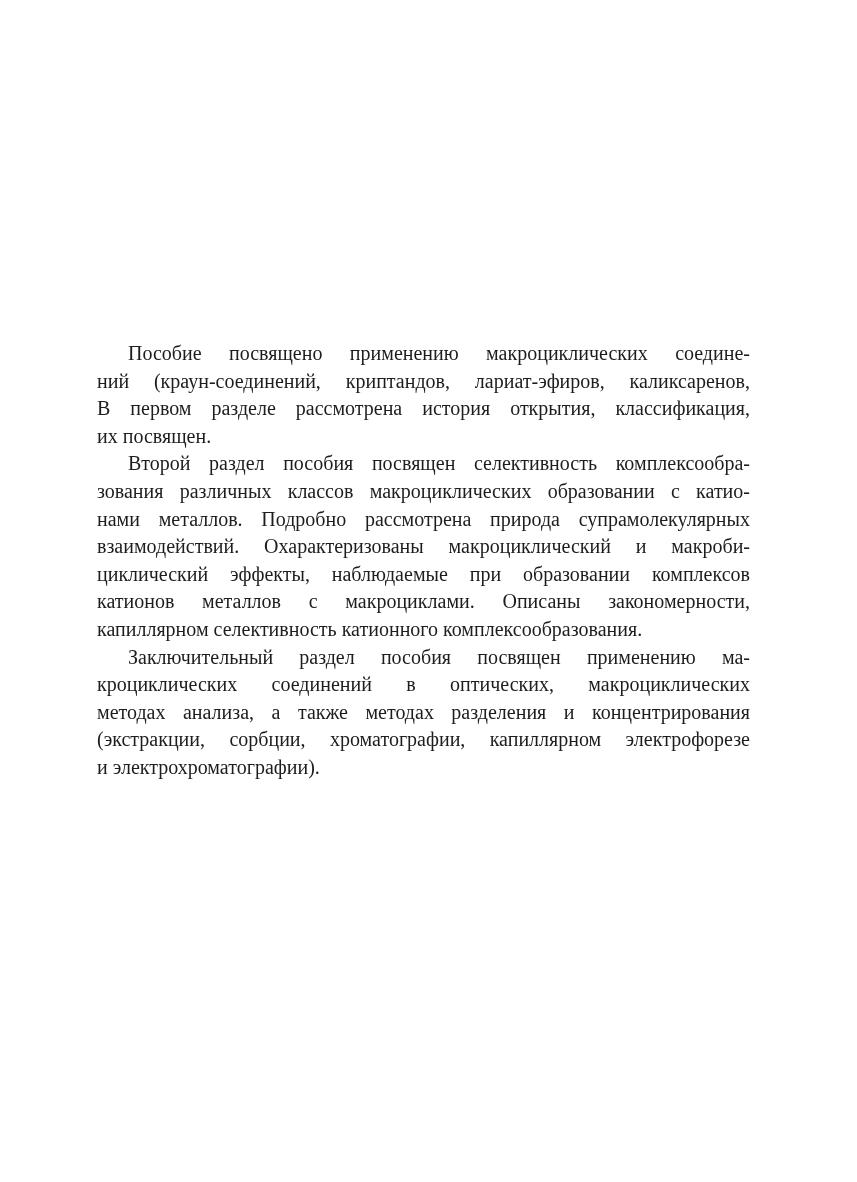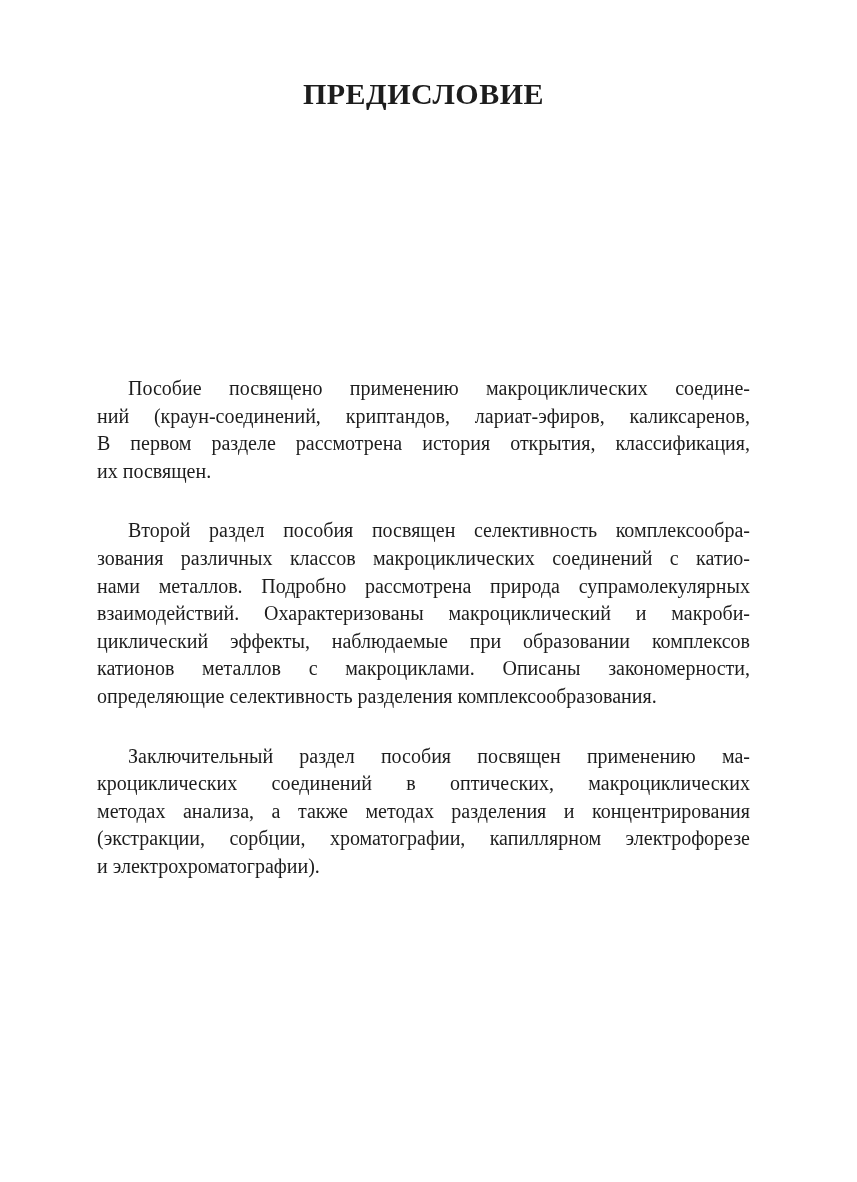--- a/index.html
+++ b/index.html
@@ -34,48 +34,46 @@
   }
   .para {
     margin: 0;
   }
   .line {
     text-align: justify;
     text-align-last: justify;
   }
   .line.first {
     text-indent: 31px;
-    margin-top: 32px;
   }
   .line.para-last {
     text-align-last: left;
   }
 </style>
 </head>
 <body>
 
 <div class="page">
-  <h1 class="title">ПРЕДИСЛОВИЕ</h1>
 
   <div class="content">
     <div class="para">
       <div class="line first">Пособие посвящено применению макроциклических соедине-</div>
       <div class="line">ний (краун-соединений, криптандов, лариат-эфиров, каликсаренов,</div>
       <div class="line">В первом разделе рассмотрена история открытия, классификация,</div>
       <div class="line para-last">их посвящен.</div>
     </div>
 
     <div class="para">
       <div class="line first">Второй раздел пособия посвящен селективность комплексообра-</div>
-      <div class="line">зования различных классов макроциклических соединений с катио-</div>
+      <div class="line">зования различных классов макроциклических образовании с катио-</div>
       <div class="line">нами металлов. Подробно рассмотрена природа супрамолекулярных</div>
       <div class="line">взаимодействий. Охарактеризованы макроциклический и макроби-</div>
       <div class="line">циклический эффекты, наблюдаемые при образовании комплексов</div>
       <div class="line">катионов металлов с макроциклами. Описаны закономерности,</div>
-      <div class="line para-last">определяющие селективность разделения комплексообразования.</div>
+      <div class="line para-last">капиллярном селективность катионного комплексообразования.</div>
     </div>
 
     <div class="para">
       <div class="line first">Заключительный раздел пособия посвящен применению ма-</div>
       <div class="line">кроциклических соединений в оптических, макроциклических</div>
       <div class="line">методах анализа, а также методах разделения и концентрирования</div>
       <div class="line">(экстракции, сорбции, хроматографии, капиллярном электрофорезе</div>
       <div class="line para-last">и электрохроматографии).</div>
     </div>
   </div>

